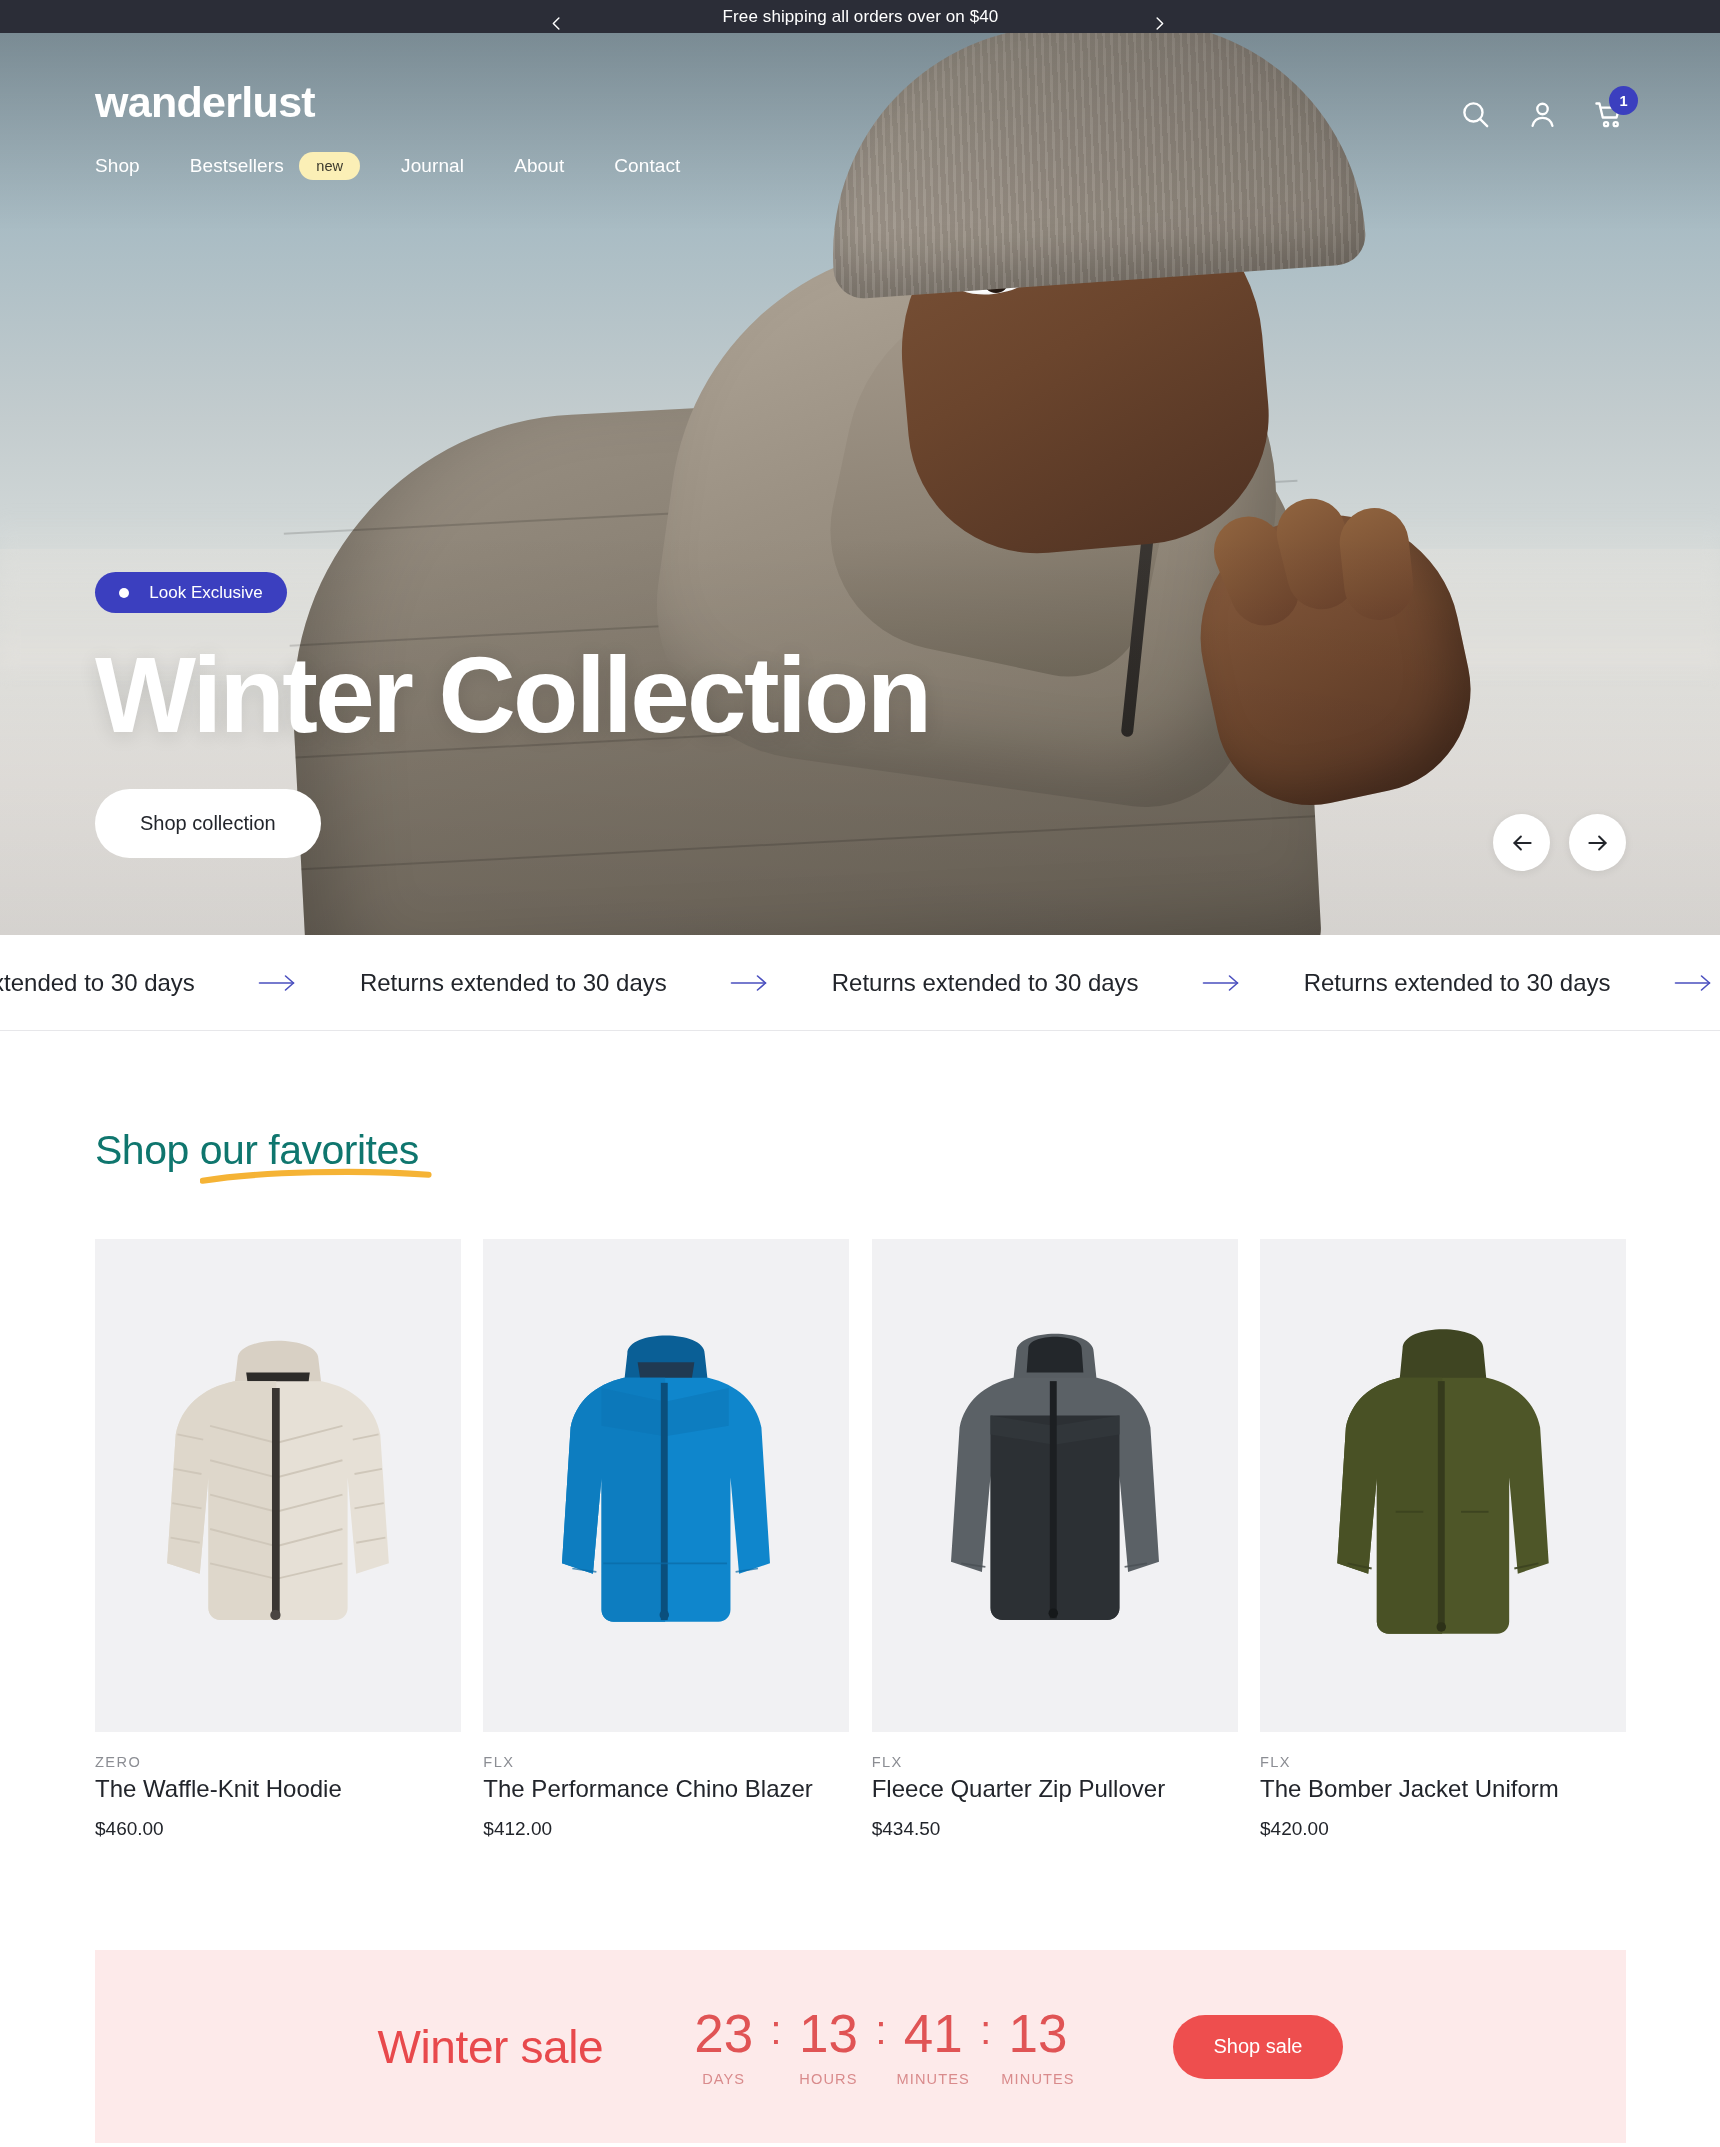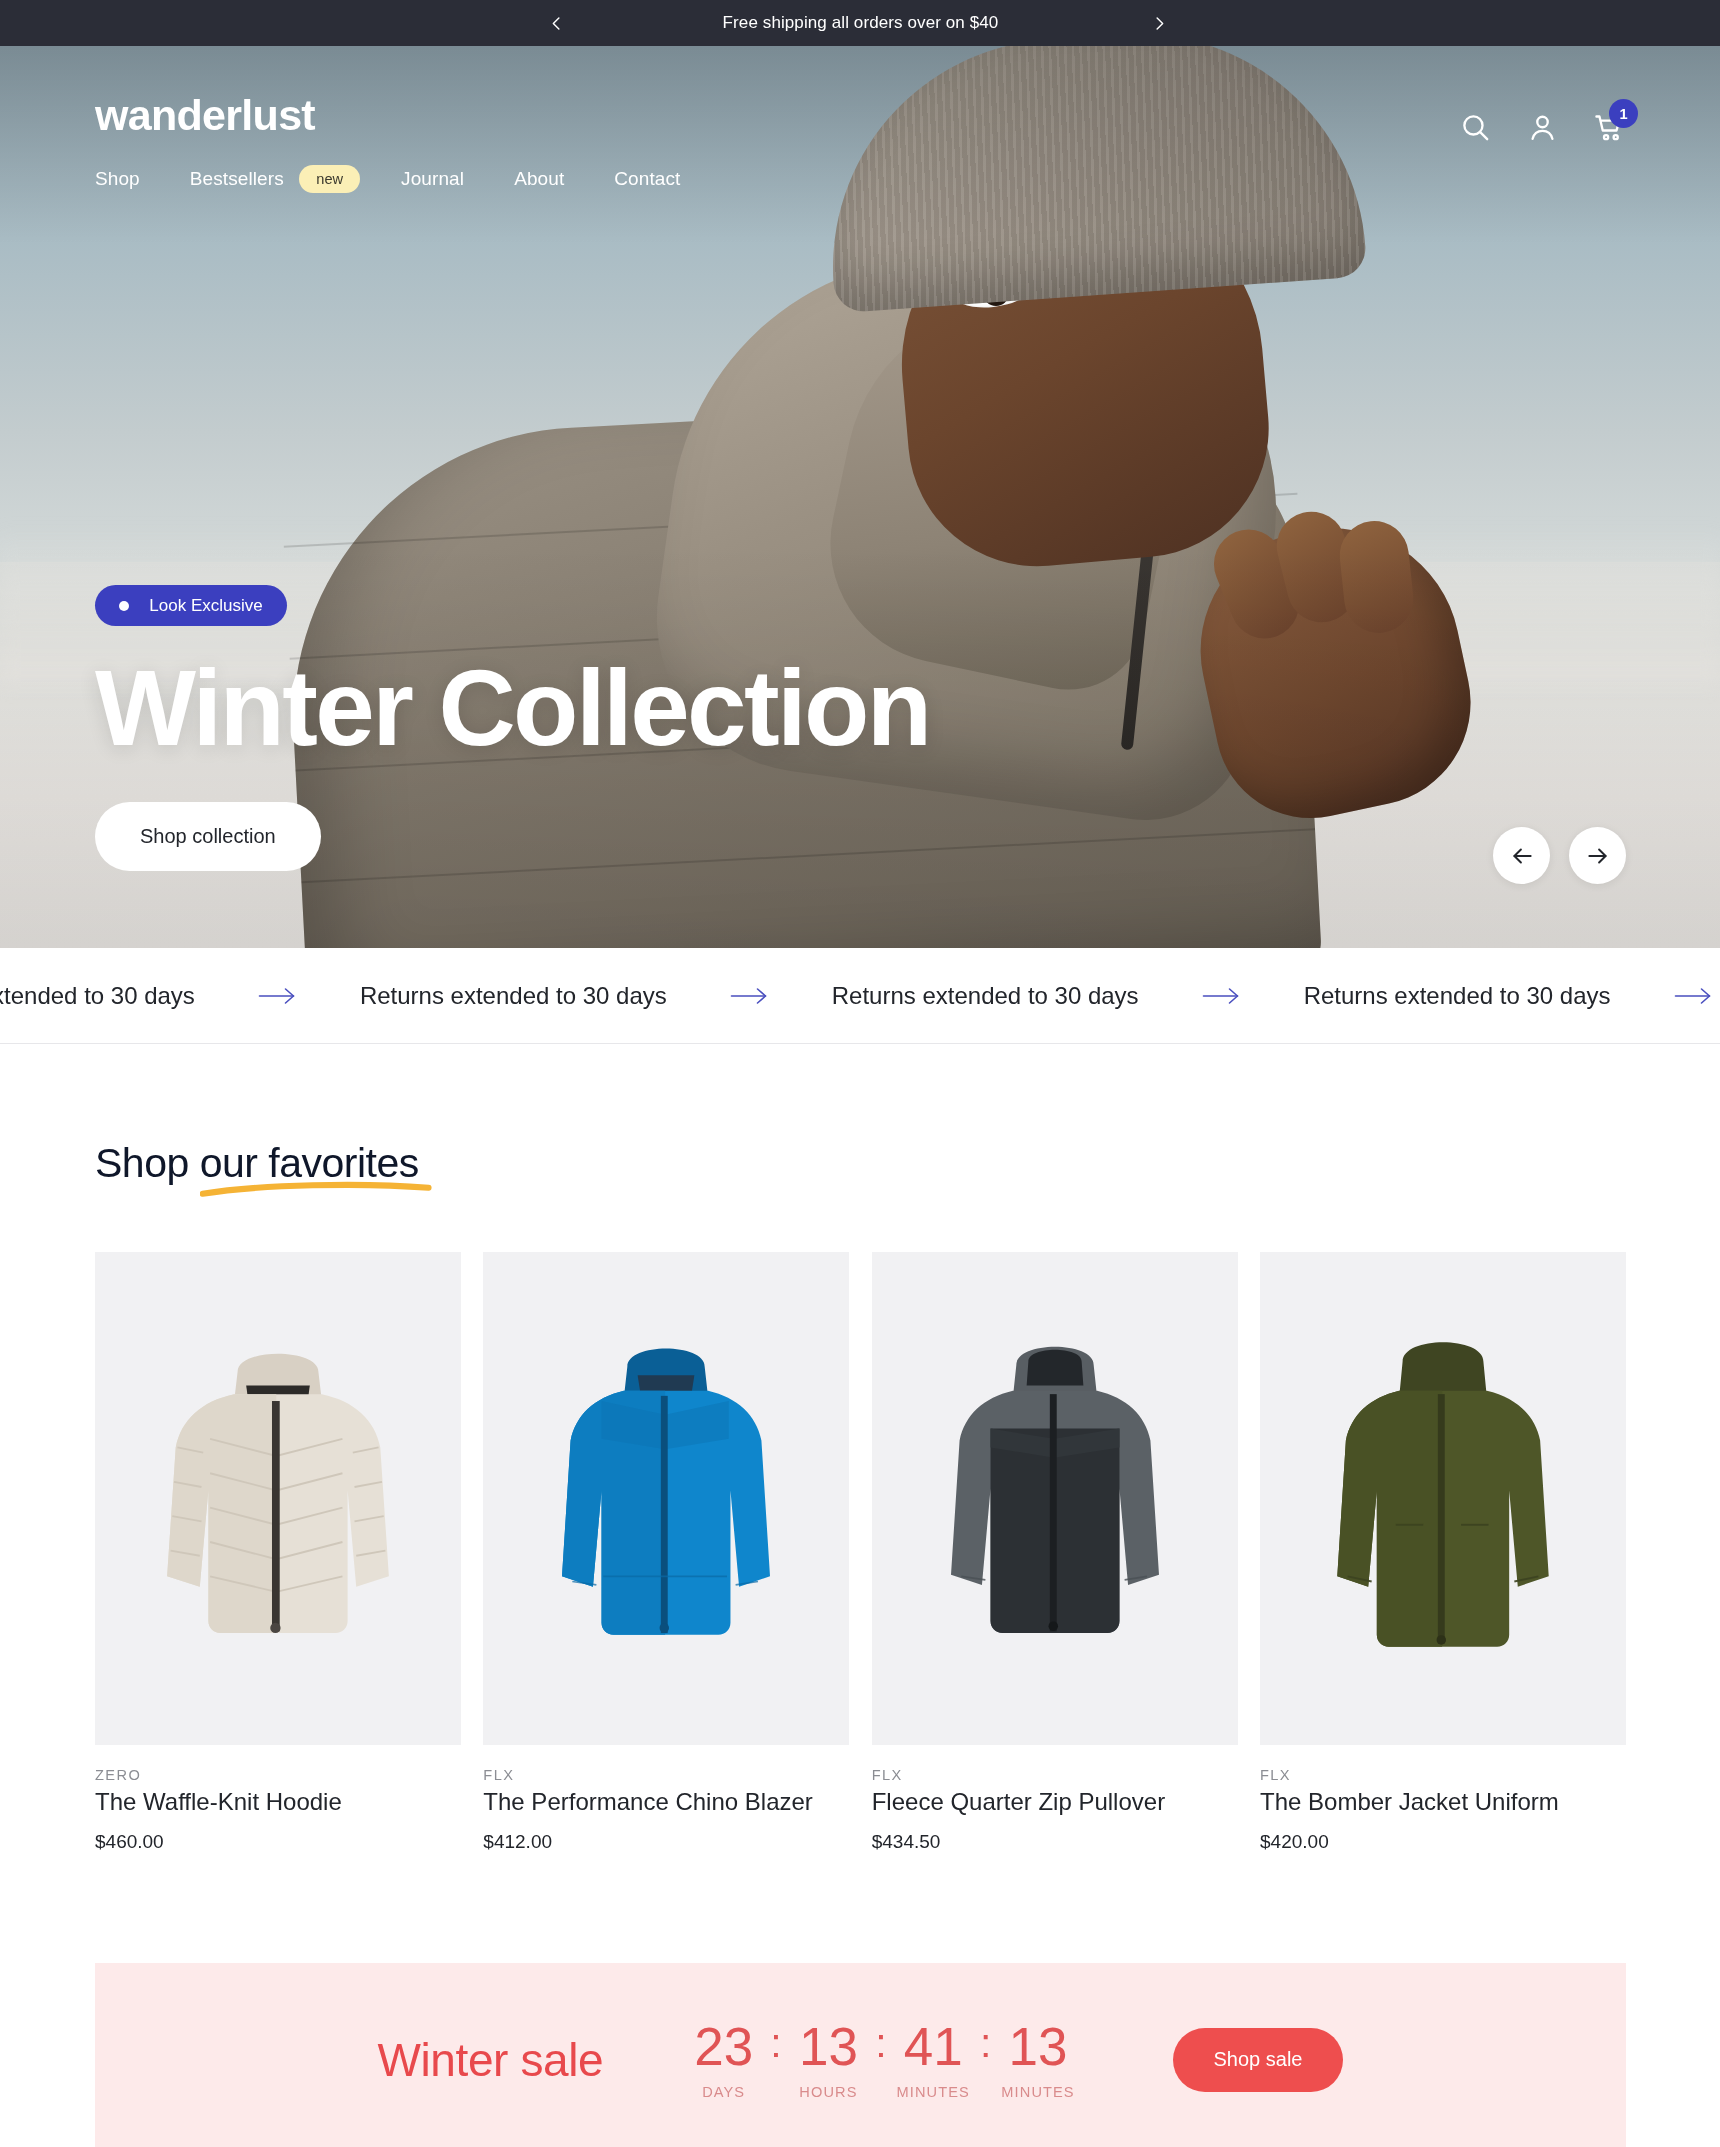--- a/index.html
+++ b/index.html
@@ -7,21 +7,21 @@
   body {
     font-family:"Liberation Sans", sans-serif;
     background:#ffffff;
     color:#22252b;
     -webkit-font-smoothing:antialiased;
   }
   .page { width:1721px; position:relative; overflow:hidden; }
 
   
   .announce {
-    height:46px;
+    height:33px;
     background:#2b2d37;
     color:#ffffff;
     display:flex;
     align-items:center;
     justify-content:center;
     position:relative;
   }
   .announce-text { font-size:17px; letter-spacing:0.1px; }
   .announce-arrow {
     position:absolute; top:0; height:46px; width:46px;
@@ -227,21 +227,21 @@
   }
   .marquee-track { display:flex; align-items:center; margin-left:-112px; }
   .marquee-item { font-size:24px; color:#22252b; padding:0 0 0 0; }
   .marquee-arrow { display:inline-flex; padding:0 60px; color:#4a4fbf; }
   .marquee-arrow svg { width:45px; height:24px; }
 
   
   .section { padding:0 95px; }
   .fav-head { padding-top:96px; position:relative; display:inline-block; }
   .fav-title {
-    font-size:41px; font-weight:500; letter-spacing:-0.5px; color:#0f172a;
+    font-size:41px; font-weight:500; letter-spacing:-0.5px; color:#0f766e;
   }
   .fav-underline {
     position:absolute; left:105px; bottom:-12px; width:232px; height:19px;
   }
   .grid {
     margin-top:65px;
     display:grid; grid-template-columns:repeat(4, 1fr); gap:22.4px;
   }
   .card { cursor:pointer; }
   .card-img {

